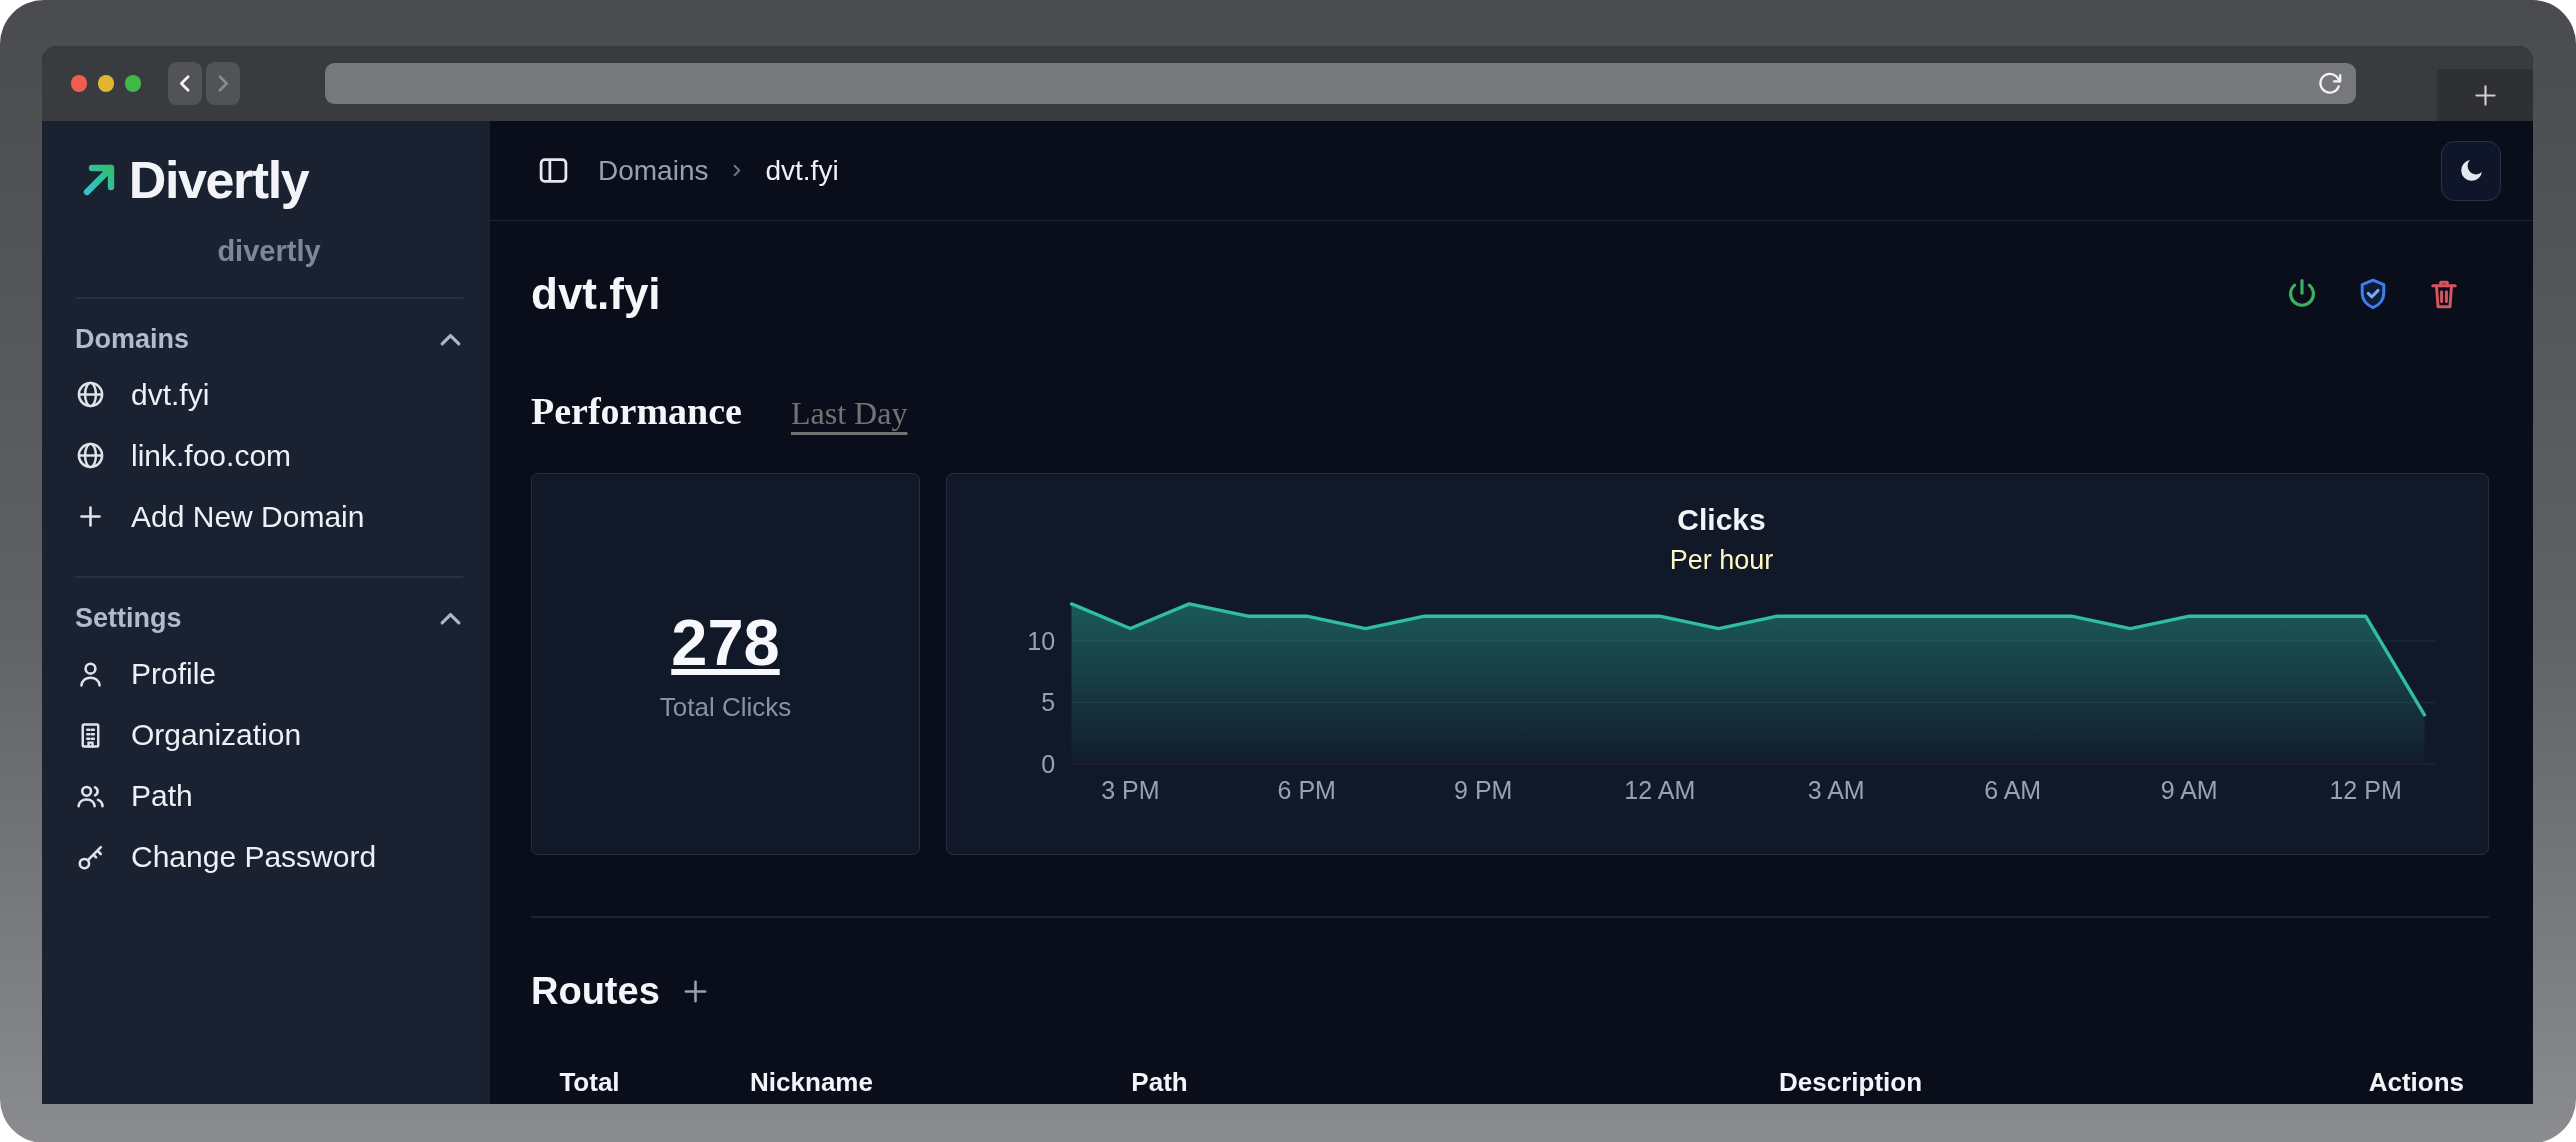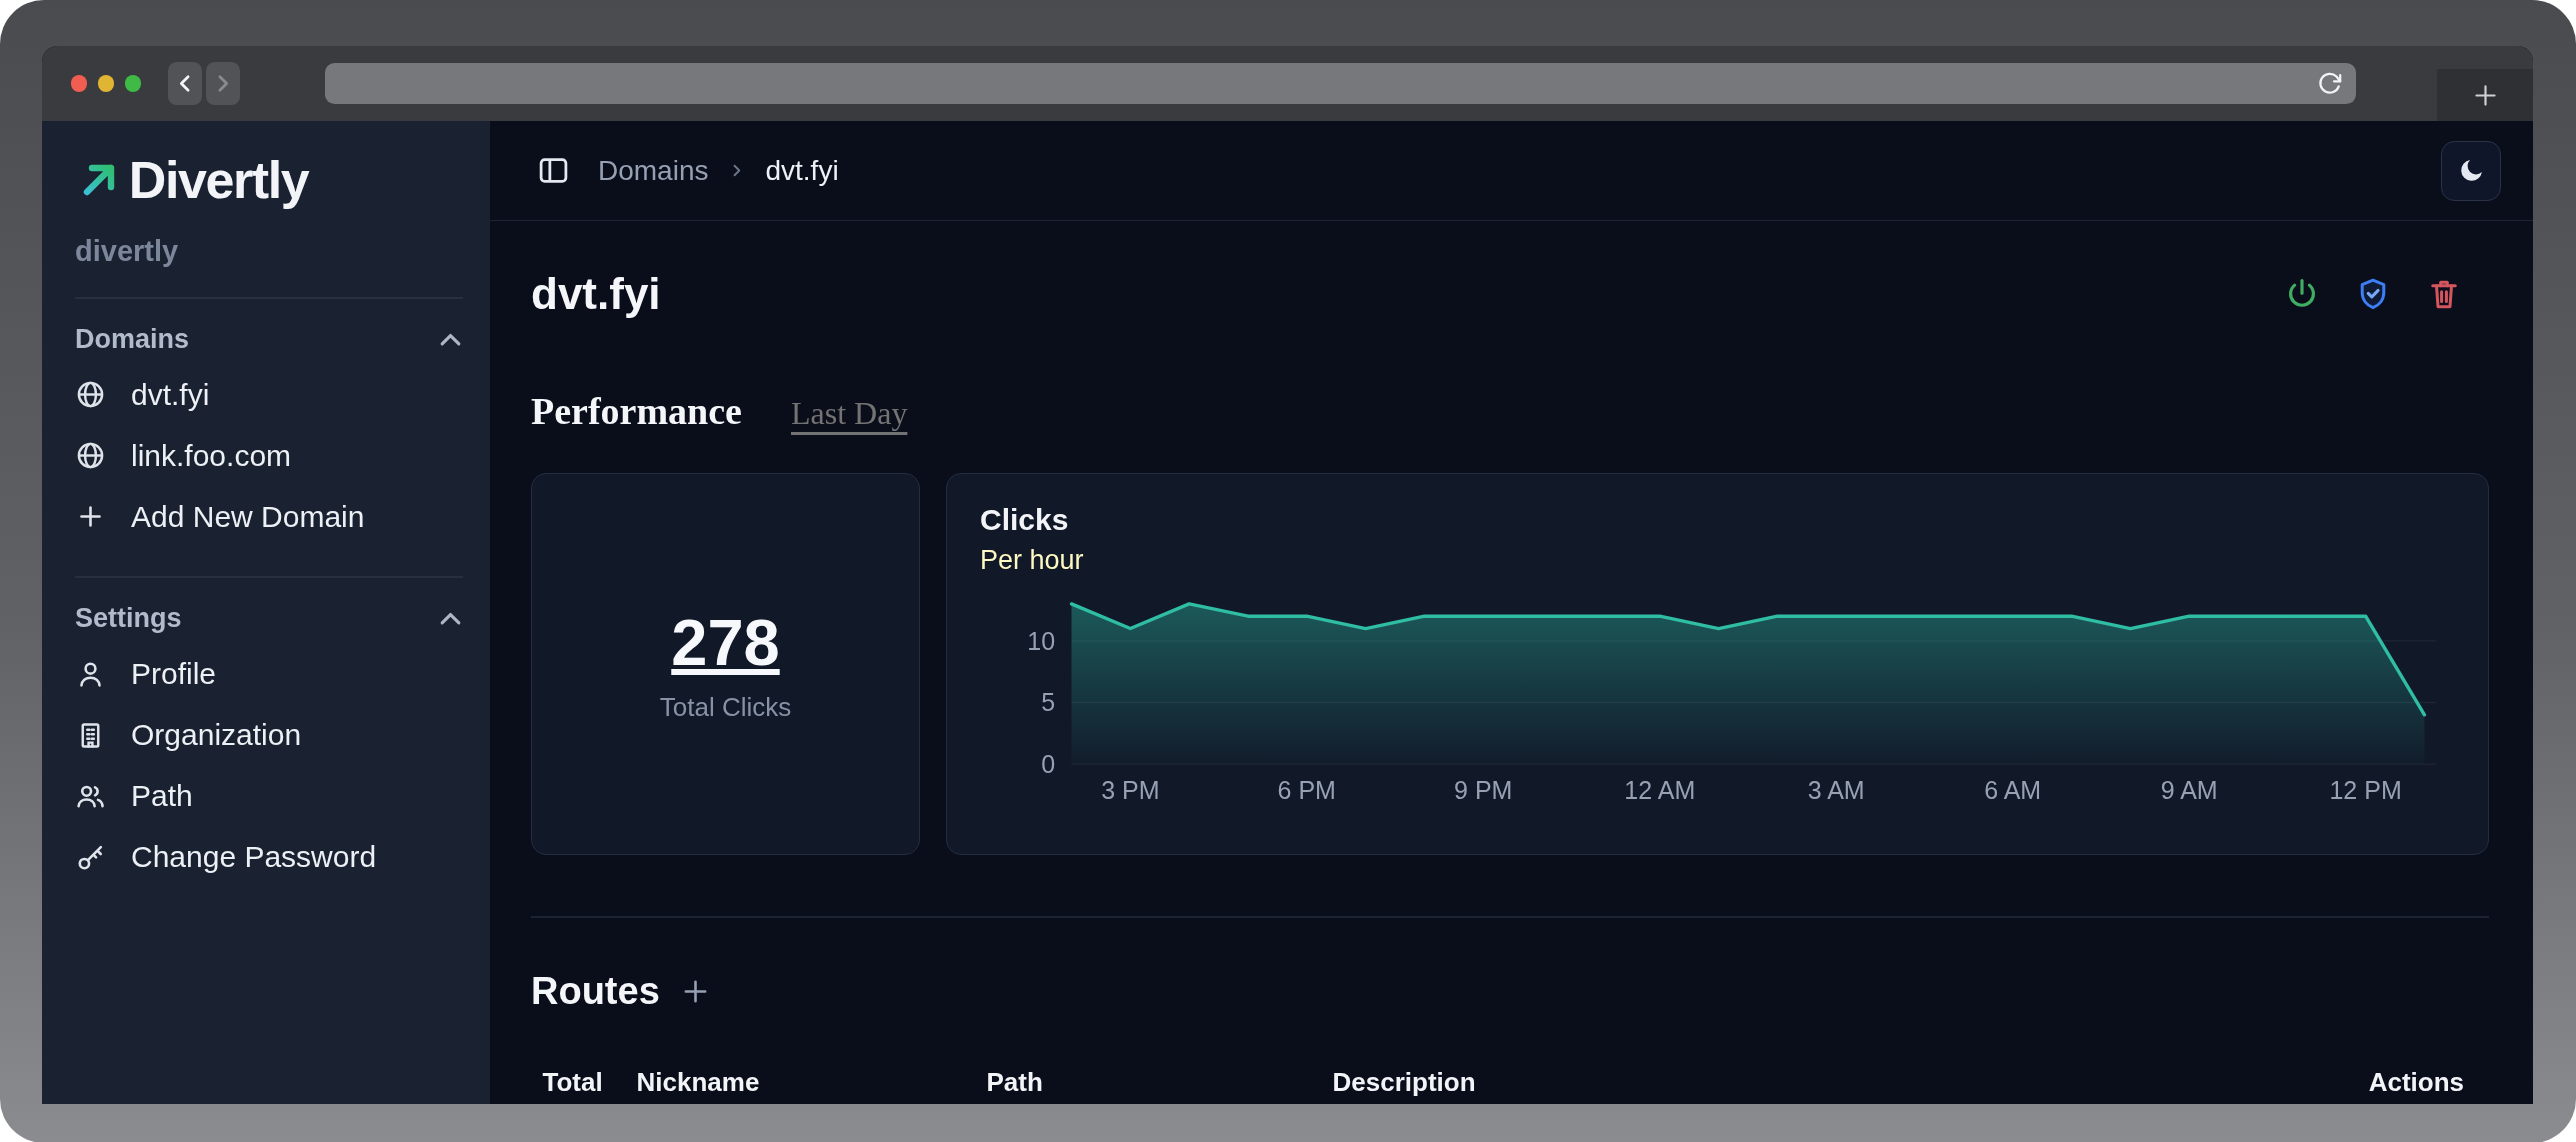--- a/index.html
+++ b/index.html
@@ -1,20 +1,20 @@
 <!DOCTYPE html>
 <html><head>
 <meta charset="utf-8">
 <style>
   * { margin:0; padding:0; box-sizing:border-box; }
   html,body { background:#ffffff; }
   body { width:2576px; height:1143px; font-family:"Liberation Sans", sans-serif; -webkit-font-smoothing:antialiased; }
 
   .device-frame { position:relative; width:2576px; height:1143px; border-radius:44px;
-    background:linear-gradient(180deg,#4a4b4e 0%, #616265 55%, #8b8c8f 100%); overflow:hidden; }
+    background:linear-gradient(180deg,#4a4b4e 0%, #616265 55%, #8b8c8f 100%); overflow:hidden;text-align:center; }
 
   .browser-window { position:absolute; left:42px; top:46px; width:2491px; height:1058px;
     border-radius:15.4px 15.4px 0 0; overflow:hidden; background:#0a0e1b; display:flex; flex-direction:column; }
 
   
   .chrome { flex:none; height:75px; background:#3a3b3e; display:flex; align-items:center; padding-left:29px; }
   .traffic { display:flex; gap:10.6px; align-items:center; }
   .dot { width:16.3px; height:16.3px; border-radius:50%; }
   .dot.red{ background:#f25d51; } .dot.yellow{ background:#e0b534; } .dot.green{ background:#3fba46; }
   .navbtn { width:34px; height:43px; border-radius:8.6px; background:#515357; display:flex; align-items:center; justify-content:center; }
@@ -48,21 +48,21 @@
   .title-row { margin-top:48px; display:flex; align-items:center; }
   .page-title { font-size:44px; font-weight:700; color:#f4f6fa; }
   .title-actions { margin-left:auto; display:flex; align-items:center; gap:35px; padding-right:27px; }
   .icon-btn { display:flex; align-items:center; justify-content:center; cursor:pointer; }
 
   .perf-row { margin-top:44px; display:flex; align-items:baseline; gap:49px;font-family:Liberation Serif, serif; }
   .h2 { font-size:38px; font-weight:700; color:#f4f6fa; }
   .range-link { font-size:32px; font-weight:500; color:#737373; text-decoration:underline; text-underline-offset:7.7px; cursor:pointer;margin-top:32px; }
 
   .cards { margin-top:40px; display:flex; gap:26px; height:382px; }
-  .card { border:1.9px solid #232d3f; background:#111929; border-radius:15px; }
+  .card { border:1.9px solid #232d3f; background:#111929; border-radius:7px; }
   .stat-card { flex:none; width:389px; display:flex; flex-direction:column; align-items:center; justify-content:center; }
   .stat-value { font-size:65px; font-weight:700; color:#f6f8fb;text-decoration:underline; }
   .stat-label { margin-top:11.5px; font-size:26px; color:#8792a6; }
   .chart-card { flex:1; min-width:0; padding:29px 25px 13.4px 33px; }
   .chart-title { font-size:30px; font-weight:700; color:#f2f4f8; }
   .chart-sub { margin-top:7.7px; font-size:27px; color:#fef9c3; }
   #clicks-chart { display:block; width:100%; margin-top:9.6px; }
   #clicks-chart text { font-family:"Liberation Sans", sans-serif; }
 
   .section-divider { margin-top:61px; height:1.9px; background:#1c2434; }

